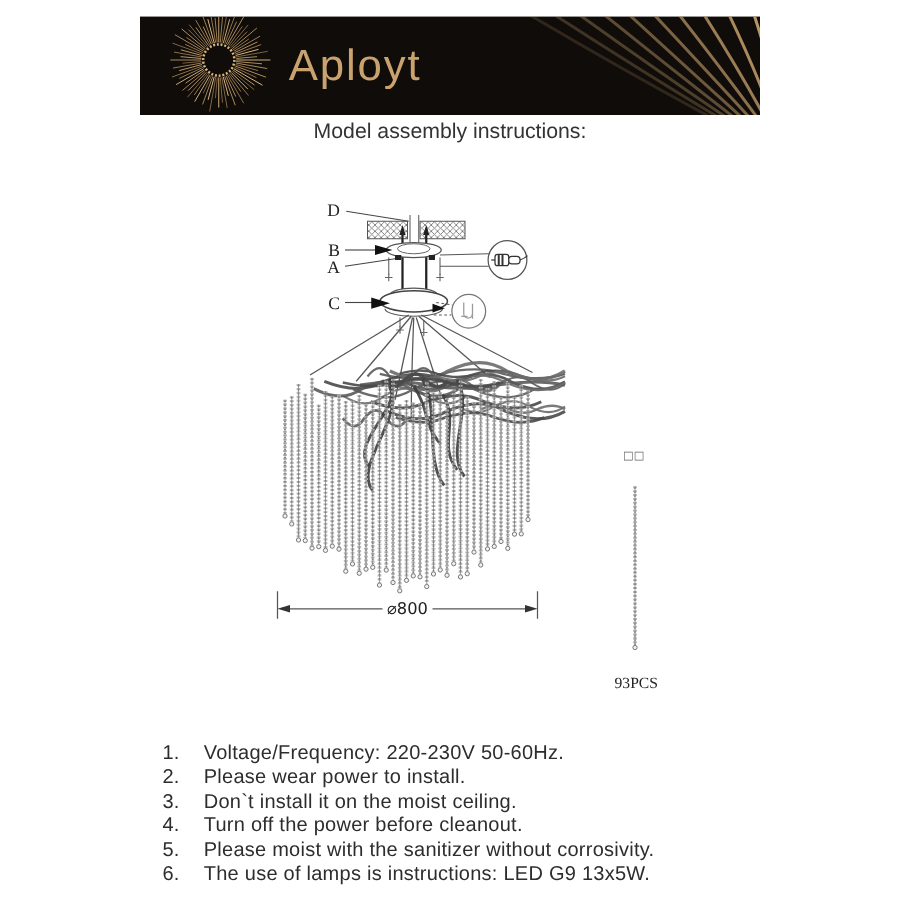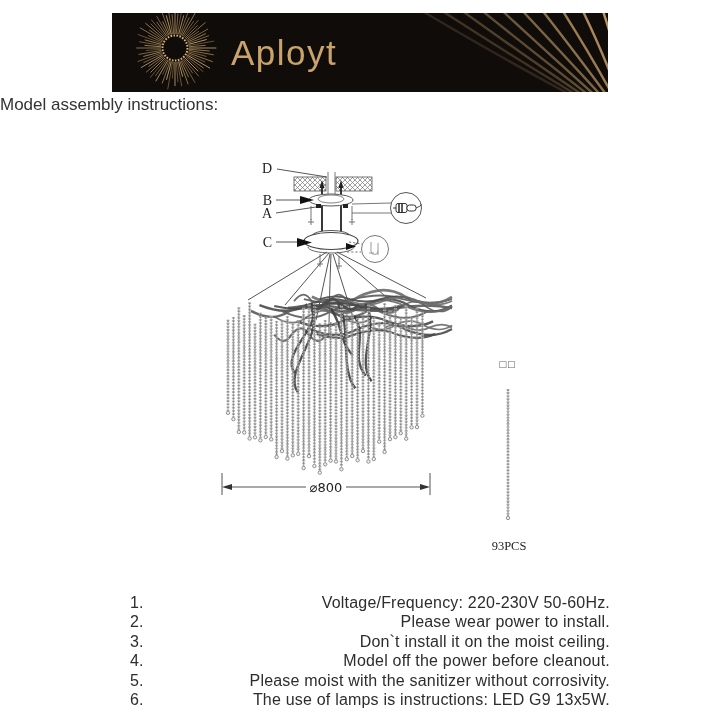--- a/index.html
+++ b/index.html
@@ -4,30 +4,30 @@
 <style>
   html,body{margin:0;padding:0;background:#fff;}
   .page{position:relative;width:720px;height:720px;background:#ffffff;overflow:hidden;
         font-family:"Liberation Sans",sans-serif;color:#2f2f2f;}
   
   .banner{position:absolute;left:112px;top:13px;width:496px;height:79px;overflow:hidden;}
   .banner svg{position:absolute;inset:0;}
   .brand{position:absolute;left:119px;top:22px;font-size:35px;font-weight:400;
          letter-spacing:1.5px;line-height:35px;}
   
-  .title-block{position:absolute;left:0;top:94px;width:720px;text-align:left;}
+  .title-block{position:absolute;left:0;top:94px;width:720px;text-align:center;}
   .title-line1{font-size:17px;line-height:22px;color:#333;}
   .title-line2{font-size:17px;line-height:22px;color:#333;}
   
   .diagram{position:absolute;inset:0;}
   
   .instructions{position:absolute;left:130px;top:593px;width:480px;}
   .instr-row{display:flex;font-size:16px;line-height:19.4px;letter-spacing:.2px;color:#2d2d2d;}
   .instr-num{width:33px;flex:0 0 33px;}
-  .instr-text{flex:1;text-align:right;}
+  .instr-text{flex:1;}
 </style>
 </head>
 <body>
 
 <div class="page">
 
   <div class="banner" id="banner">
     <svg viewBox="0 0 496 79" width="496" height="79">
       <rect x="0" y="0" width="496" height="79" fill="#0f0c09"></rect>
       <g id="sunburst">
@@ -428,21 +428,21 @@
       <div class="instr-row">
         <span class="instr-num">2.</span>
         <span class="instr-text">Please wear power to install.</span>
       </div>
       <div class="instr-row">
         <span class="instr-num">3.</span>
         <span class="instr-text">Don`t install it on the moist ceiling.</span>
       </div>
       <div class="instr-row">
         <span class="instr-num">4.</span>
-        <span class="instr-text">Model off the power before cleanout.</span>
+        <span class="instr-text">Turn off the power before cleanout.</span>
       </div>
       <div class="instr-row">
         <span class="instr-num">5.</span>
         <span class="instr-text">Please moist with the sanitizer without corrosivity.</span>
       </div>
       <div class="instr-row">
         <span class="instr-num">6.</span>
         <span class="instr-text">The use of lamps is instructions: LED G9 13x5W.</span>
       </div>
     </div>

